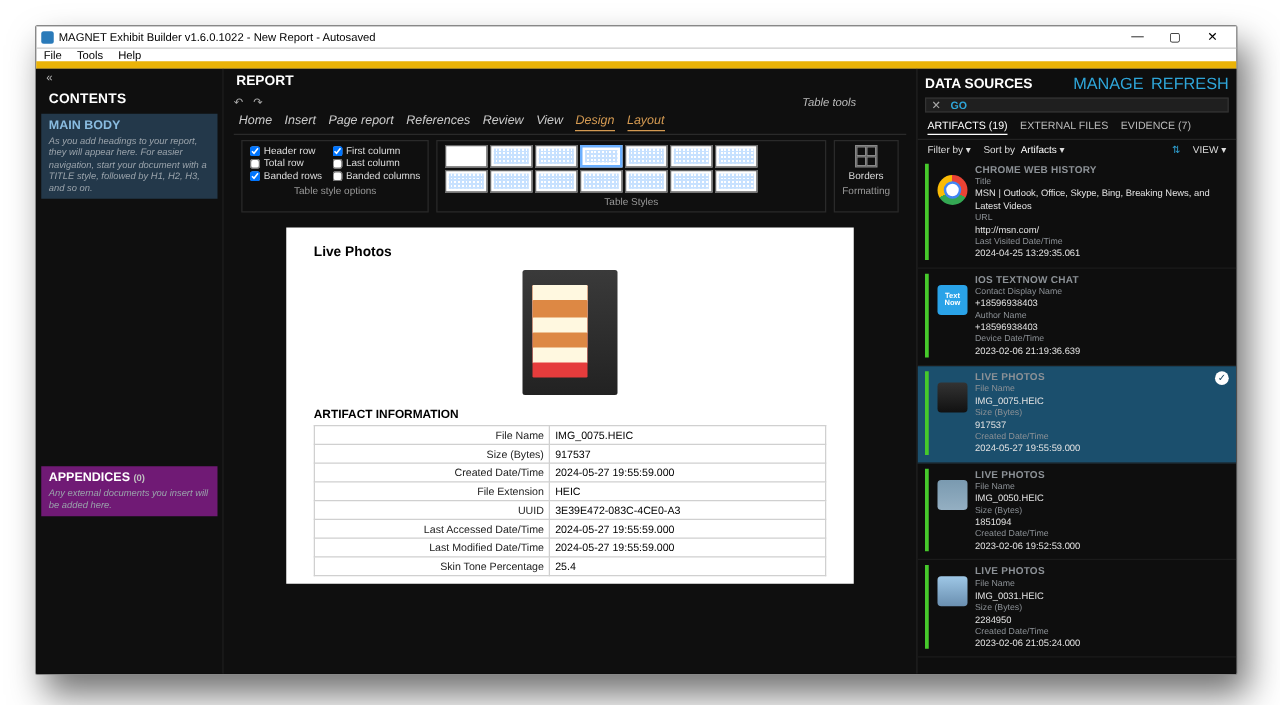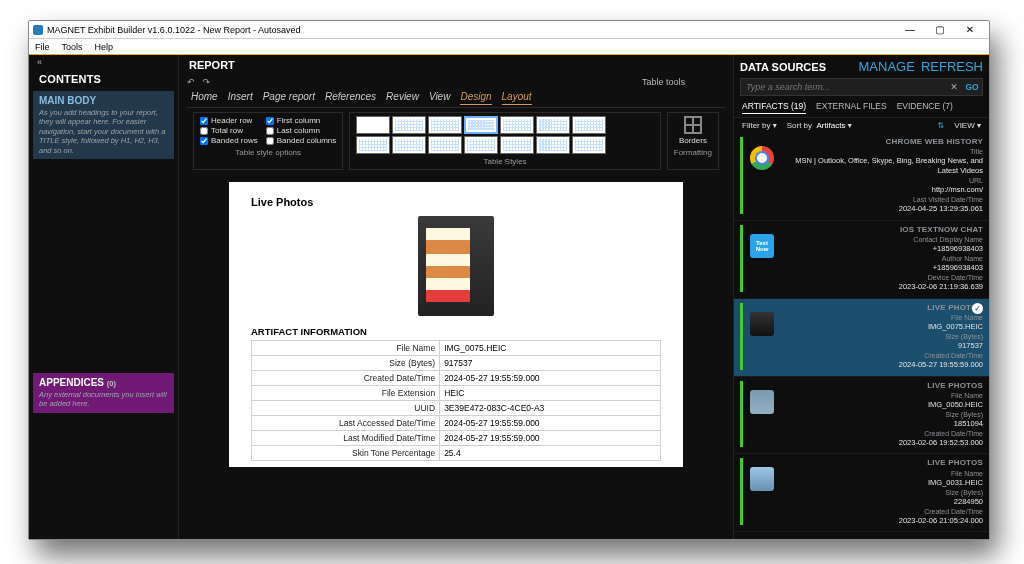--- a/index.html
+++ b/index.html
@@ -5,38 +5,38 @@
 * { box-sizing: border-box; margin: 0; padding: 0; font-family: "Segoe UI", Arial, sans-serif; }
 body { background: #fff; width: 1024px; height: 564px; overflow: hidden; }
 
 .window { position: absolute; top: 20px; left: 28px; width: 962px; height: 520px; background: #1a1a1a; border: 1px solid #888; border-radius: 2px; box-shadow: 8px 16px 28px rgba(0,0,0,0.55); display: flex; flex-direction: column; }
 
 .titlebar { height: 18px; background: #fff; display: flex; align-items: center; padding: 0 4px; font-size: 9px; color: #000; border-bottom: 1px solid #ccc; }
 .titlebar .icon { width: 10px; height: 10px; background: #2a7ab9; border-radius: 2px; margin-right: 4px; }
 .titlebar .spacer { flex: 1; }
 .titlebar .ctl { width: 30px; text-align: center; font-size: 10px; color: #000; }
 
-.menubar { height: 16px; background: #fff; display: flex; align-items: center; padding: 0 6px; font-size: 9px; color: #000; gap: 12px; border-bottom: 1px solid #eab308; }
+.menubar { height: 16px; background: #fff; display: flex; align-items: center; padding: 0 6px; font-size: 9px; color: #000; gap: 12px; border-bottom: 6px solid #eab308; }
 
 .body { flex: 1; display: flex; background: #000; overflow: hidden; }
 
 .col-left { width: 150px; background: #0f0f0f; border-right: 1px solid #222; padding: 0 4px; }
 .col-left .indicator { font-size: 9px; color: #bbb; padding: 2px 4px; }
 .col-left .panel-h { font-size: 11px; font-weight: 700; color: #fff; padding: 4px 6px 6px; letter-spacing: .2px; }
 .box { background: #23384a; padding: 4px 6px; margin-bottom: 4px; }
 .box.dark { background: #701a75; }
 .box .t { font-size: 10px; color: #8abce0; font-weight: 700; margin-bottom: 2px; }
 .box .d { font-size: 7.5px; color: #9aa3ab; line-height: 1.25; font-style: italic; }
 .box .c { font-size: 7.5px; color: #c0c0c0; }
 
 .col-mid { flex: 1; background: #0f0f0f; display: flex; flex-direction: column; overflow: hidden; }
 .col-mid .panel-h { font-size: 11px; font-weight: 700; color: #fff; padding: 4px 10px 4px; }
 .toolbar { padding: 2px 8px 2px; }
 .tool-top { display: flex; align-items: center; gap: 8px; font-size: 9px; color: #aaa; }
-.tool-top .tt { margin-left: auto; color: #bbb; padding-right: 40px; }
+.tool-top .tt { margin-left: auto; color: #bbb; padding-right: 40px; font-style: italic; }
 .tabs { display: flex; gap: 10px; font-size: 10px; color: #ccc; padding: 2px 4px; border-bottom: 1px solid #2a2a2a; font-style: italic; }
 .tabs span { padding: 2px 0; }
 .tabs .active { color: #d49a52; border-bottom: 1px solid #d49a52; }
 
 .ribbon { display: flex; gap: 6px; padding: 4px 6px; }
 .rgroup { border: 1px solid #2a2a2a; padding: 3px 6px; display: flex; flex-direction: column; }
 .rgroup .lbl { font-size: 8px; color: #999; text-align: center; margin-top: 3px; }
 .checks { display: grid; grid-template-columns: auto auto; gap: 1px 8px; font-size: 8px; color: #ddd; }
 .checks label { display: flex; align-items: center; gap: 3px; white-space: nowrap; }
 .checks input { width: 8px; height: 8px; }
@@ -77,21 +77,21 @@
 .cards { flex: 1; overflow: auto; }
 .card { display: flex; padding: 4px 6px 6px; gap: 6px; border-bottom: 1px solid #1b1b1b; position: relative; }
 .card .bar { width: 3px; background: #46c92b; align-self: stretch; margin-right: 1px; }
 .card .thumb { width: 24px; height: 24px; border-radius: 3px; background: #444; flex-shrink: 0; margin-top: 9px; }
 .card .thumb.chrome { background: conic-gradient(#ea4335 0 120deg,#34a853 120deg 240deg,#fbbc05 240deg 360deg); border-radius: 50%; display:flex;align-items:center;justify-content:center;}
 .card .thumb.chrome::after{content:"";width:10px;height:10px;background:#fff;border-radius:50%;border:2px solid #4285f4;}
 .card .thumb.textnow { background:#2aa3e8; display:flex;align-items:center;justify-content:center;color:#fff;font-size:6px;font-weight:700;text-align:center;line-height:1;}
 .card .thumb.photo1 { background:linear-gradient(#333,#111);}
 .card .thumb.photo2 { background:linear-gradient(#7a9ab0,#94afc2);}
 .card .thumb.photo3 { background:linear-gradient(#9ec7e6,#6a8fb0);}
-.card .txt { flex: 1; font-size: 7.5px; color: #ccc; line-height: 1.3; text-align: right; }
+.card .txt { flex: 1; font-size: 7.5px; color: #ccc; line-height: 1.3; }
 .card .cat { font-size: 8px; color: #8c9196; font-weight: 600; letter-spacing: .2px; }
 .card .f { color: #8c9196; font-size: 7px; }
 .card .v { color: #e2e2e2; }
 .card.sel { background: #1b4f6d; }
 .card .chk { position: absolute; top: 4px; right: 6px; width: 11px; height: 11px; border-radius: 50%; background: #fff; color:#14405a; font-size:8px; display:flex;align-items:center;justify-content:center;}
 </style>
 </head>
 <body>
 
 <div class="window">
@@ -255,21 +255,20 @@
     </div>
 
     <div class="col-right">
       <div class="hdr">
         <span class="panel-h">DATA SOURCES</span>
         <span class="spacer"></span>
         <span class="act">MANAGE</span>
         <span class="act">REFRESH</span>
       </div>
       <div class="search">
-        <input placeholder="Type a search term..." style="">
         <span class="x">✕</span>
         <span class="go">GO</span>
       </div>
       <div class="dtabs">
         <span class="active">ARTIFACTS (19)</span>
         <span>EXTERNAL FILES</span>
         <span>EVIDENCE (7)</span>
       </div>
       <div class="filters">
         <span><span>Filter by</span> ▾</span>

